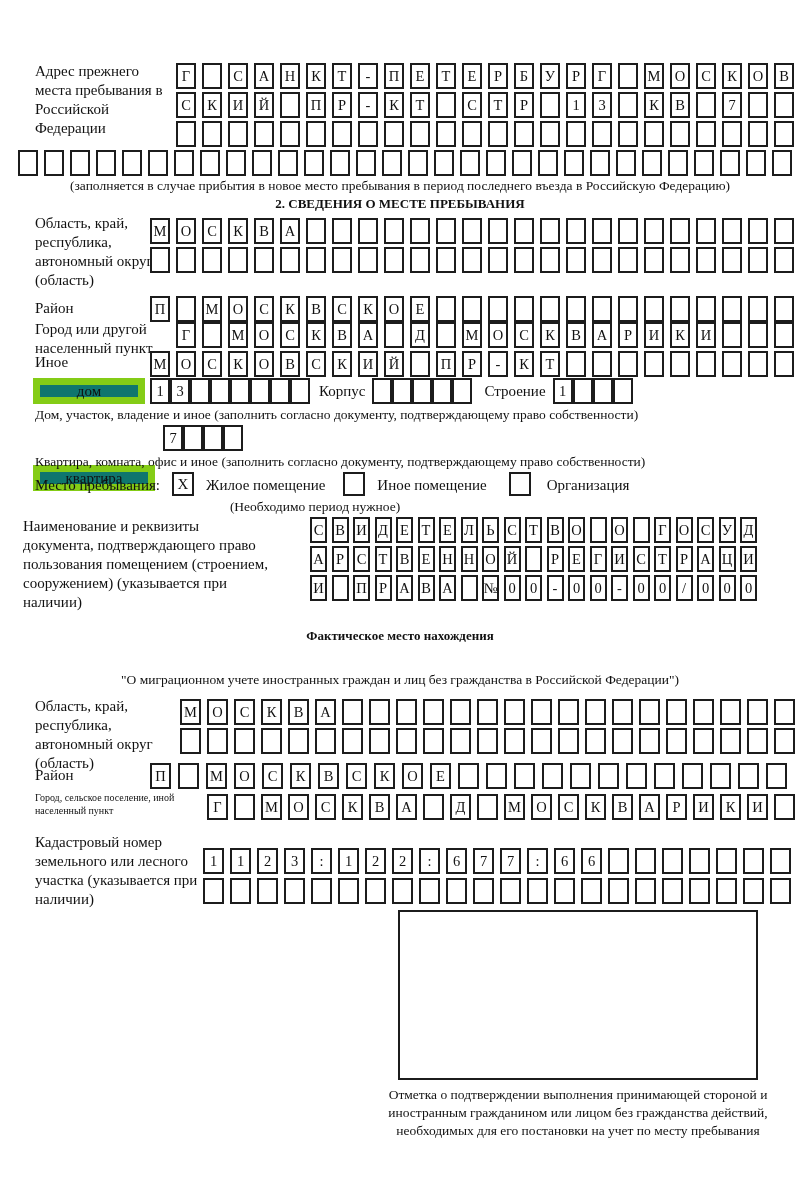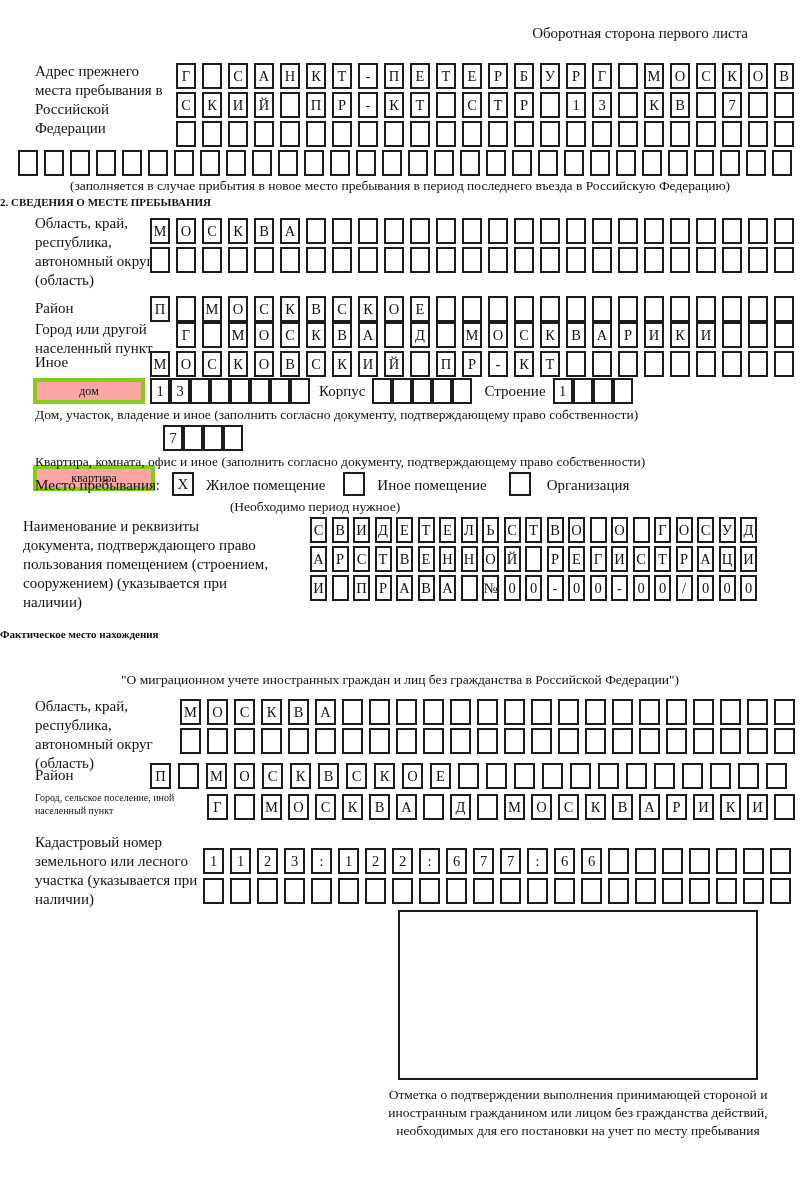--- a/index.html
+++ b/index.html
@@ -3,44 +3,43 @@
 <meta charset="utf-8">
 <style>
   html,body{margin:0;padding:0;background:#e8e8e8;}
   #page{
     position:relative;width:800px;height:1180px;margin:0 auto;background:#ffffff;
     font-family:"Liberation Serif","DejaVu Serif",serif;color:#111;overflow:hidden;
   }
   .lbl{position:absolute;font-size:15px;line-height:1.27;}
   .cap{position:absolute;font-size:13.5px;line-height:1.35;}
   .center{text-align:center;}
-  .ttl{position:absolute;left:0;width:800px;font-weight:bold;font-size:11px;}
+  .ttl{position:absolute;left:0;width:800px;text-align:center;font-weight:bold;font-size:13px;}
   .row{position:absolute;display:flex;column-gap:var(--gap,6px);align-items:flex-start;}
   .cell{
     flex:none;box-sizing:border-box;width:var(--cw,20px);height:var(--ch,26px);
     border:2px solid #1c1c1c;background:#fff;display:flex;align-items:center;justify-content:center;
     font-size:14.5px;line-height:1;
   }
   .lblbox{
-    flex:none;box-sizing:border-box;height:26px;border:4px solid #84cc16;background:#fca5a5;
-    display:flex;align-items:center;justify-content:center;font-size:12px;
+    flex:none;box-sizing:border-box;height:26px;border:7px solid #84cc16;background:#0f766e;
+    display:flex;align-items:center;justify-content:center;font-size:15px;
   }
   .inlbl{flex:none;font-size:15px;line-height:26px;}
   .chk{
     flex:none;box-sizing:border-box;width:22px;height:24px;border:2px solid #1c1c1c;background:#fff;
     display:flex;align-items:center;justify-content:center;font-size:15px;
   }
   .stamp{position:absolute;left:398px;top:910px;width:360px;height:170px;border:2px solid #1c1c1c;background:#fff;box-sizing:border-box;}
 </style>
 </head>
 <body>
 
 <div id="page">
 
-  <div class="lbl" style="left:0;top:24px;width:748px;text-align:right;">Оборотная сторона первого листа</div>
 
   <div class="lbl" style="left:35px;top:62px;width:135px;">Адрес прежнего места пребывания в Российской Федерации</div>
   <div class="row" style="left:176px;top:63px;">
       <span class="cell">Г</span>
       <span class="cell"></span>
       <span class="cell">С</span>
       <span class="cell">А</span>
       <span class="cell">Н</span>
       <span class="cell">К</span>
       <span class="cell">Т</span>

